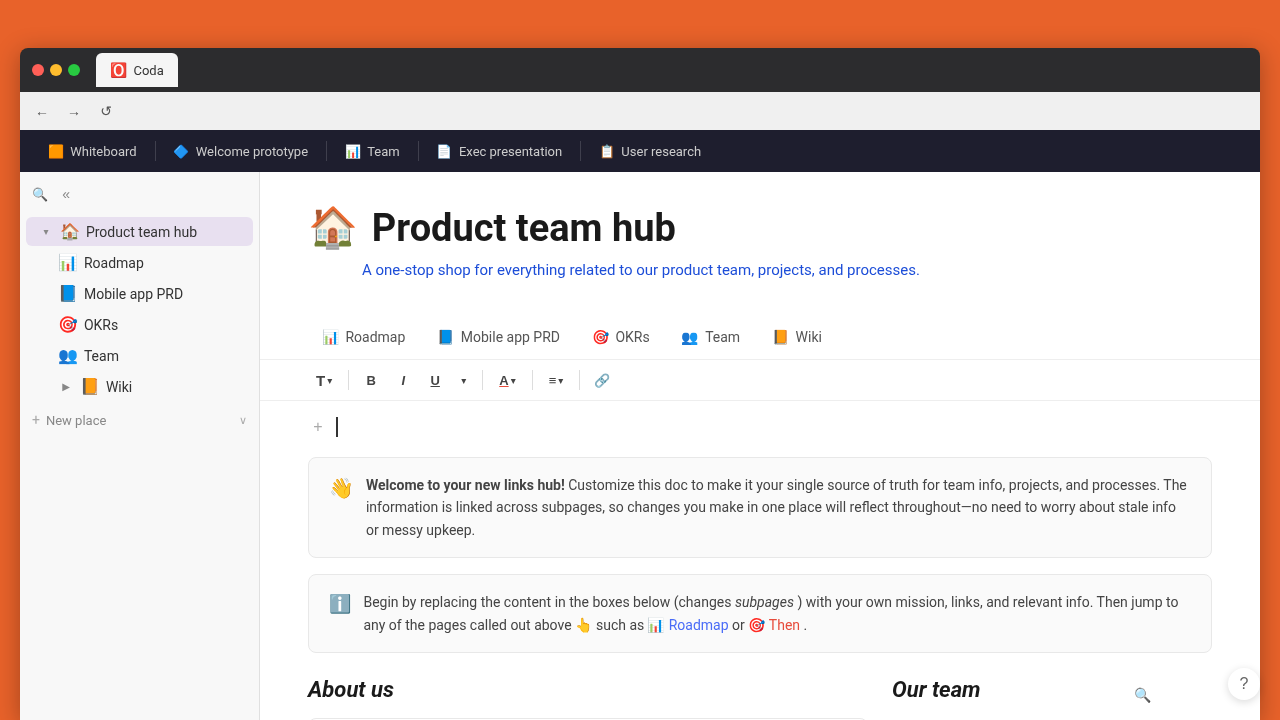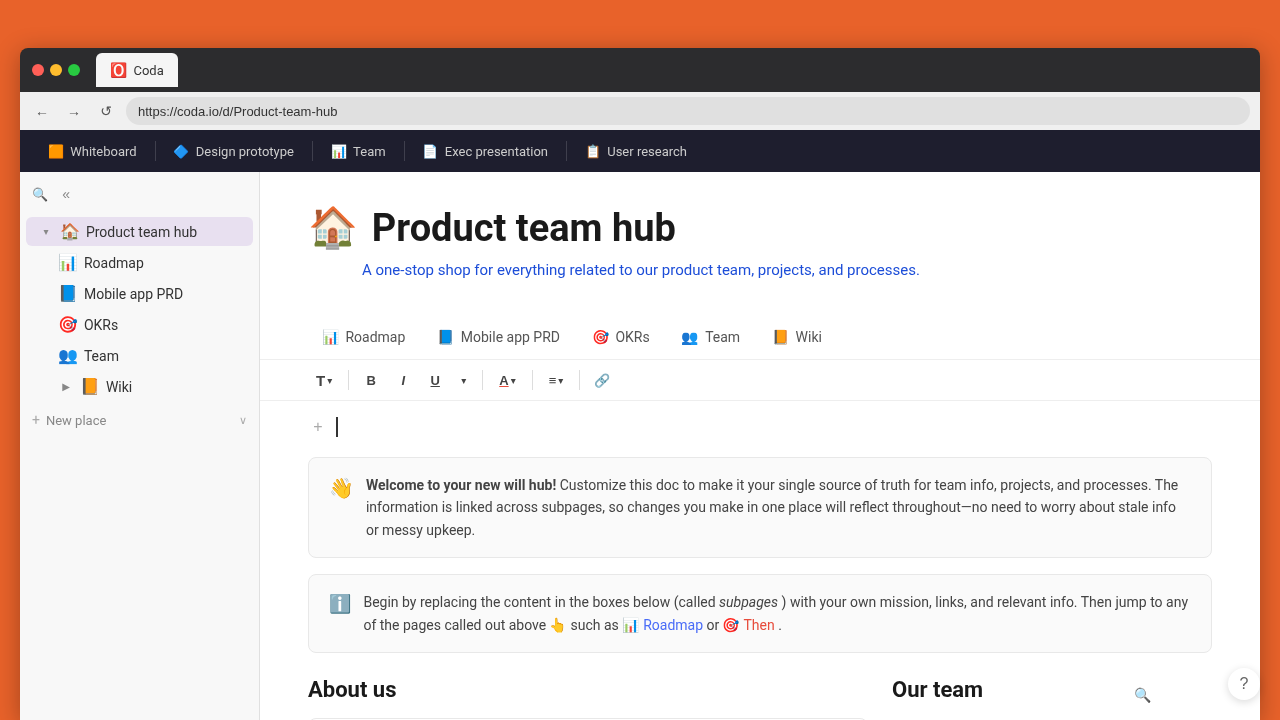--- a/index.html
+++ b/index.html
@@ -379,20 +379,21 @@
     .about-section {
       flex: 1;
       max-width: 560px;
     }
 
     .section-title {
       font-size: 22px;
       font-weight: 700;
       color: #1a1a1a;
       margin-bottom: 16px;
+      font-style: italic;
     }
 
     .about-card {
       border: 1px solid #e8e8e8;
       border-radius: 8px;
       padding: 0;
       overflow: hidden;
     }
 
     .about-card-content {
@@ -478,34 +479,33 @@
     <div class="tab-active">
       <span style="font-size:14px;">🅾️</span>
       <span style="font-size:13px; color:#333;">Coda</span>
     </div>
   </div>
 
   <div class="browser-nav">
     <button class="nav-btn">←</button>
     <button class="nav-btn">→</button>
     <button class="nav-btn">↺</button>
-    <input class="address-bar" readonly="" value="https://coda.io/d/Product-team-hub" style="">
   </div>
 
   <div class="app-inner">
 
     <div class="app-tabs">
       <div class="app-tab">
         <span>🟧</span>
         <span>Whiteboard</span>
       </div>
       <div class="tab-separator"></div>
       <div class="app-tab">
         <span>🔷</span>
-        <span>Design prototype</span>
+        <span>Welcome prototype</span>
       </div>
       <div class="tab-separator"></div>
       <div class="app-tab">
         <span>📊</span>
         <span>Team</span>
       </div>
       <div class="tab-separator"></div>
       <div class="app-tab">
         <span>📄</span>
         <span>Exec presentation</span>
@@ -628,29 +628,29 @@
         <div class="content-area">
 
           <div class="cursor-line">
             <button class="add-btn">+</button>
             <span class="text-cursor"></span>
           </div>
 
           <div class="callout">
             <span class="callout-icon">👋</span>
             <div class="callout-text">
-              <strong>Welcome to your new will hub!</strong>
+              <strong>Welcome to your new links hub!</strong>
               <span> Customize this doc to make it your single source of truth for team info, projects, and processes. The information is linked across subpages, so changes you make in one place will reflect throughout—no need to worry about stale info or messy upkeep.</span>
             </div>
           </div>
 
           <div class="callout">
             <span class="callout-icon" style="font-size:18px; color:#4a90e2;">ℹ️</span>
             <div class="callout-text">
-              <span>Begin by replacing the content in the boxes below (called </span>
+              <span>Begin by replacing the content in the boxes below (changes </span>
               <em>subpages</em>
               <span>) with your own mission, links, and relevant info. Then jump to any of the pages called out above 👆 such as </span>
               <a class="callout-link" href="#">📊 Roadmap</a>
               <span> or </span>
               <a class="callout-link" href="#" style="color:#e74c3c;">🎯 Then</a>
               <span> .</span>
             </div>
           </div>
 
           <div class="sections-row">

